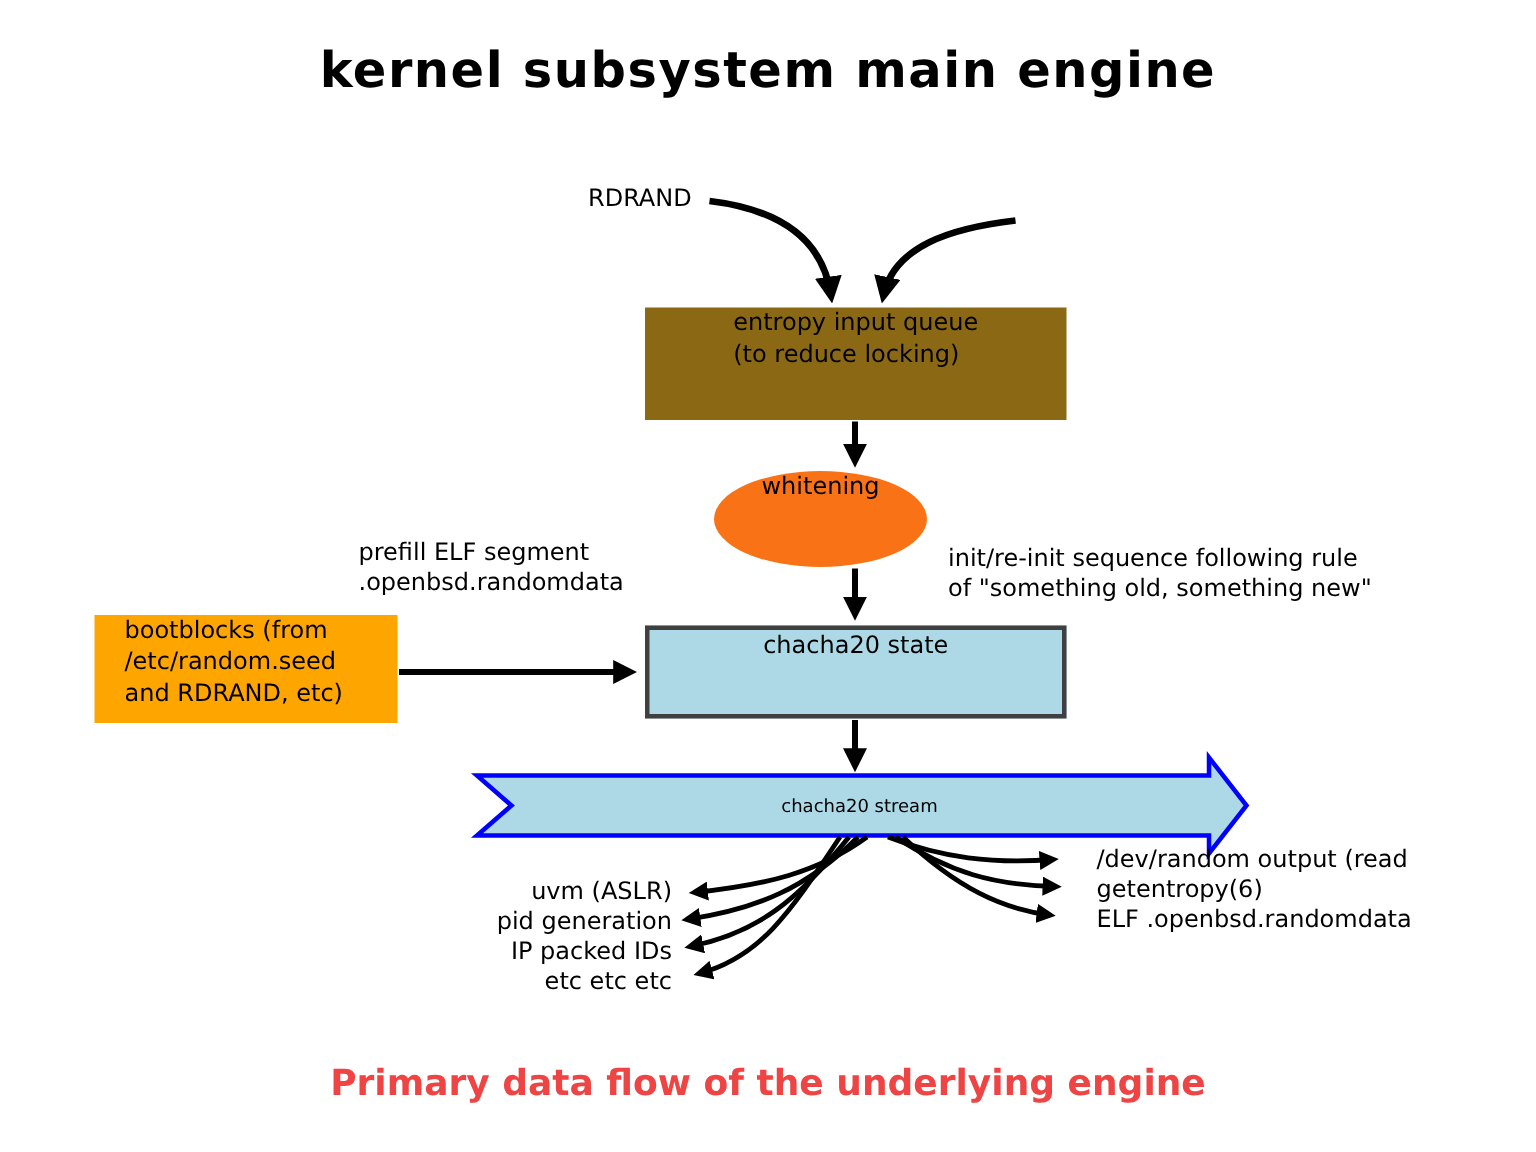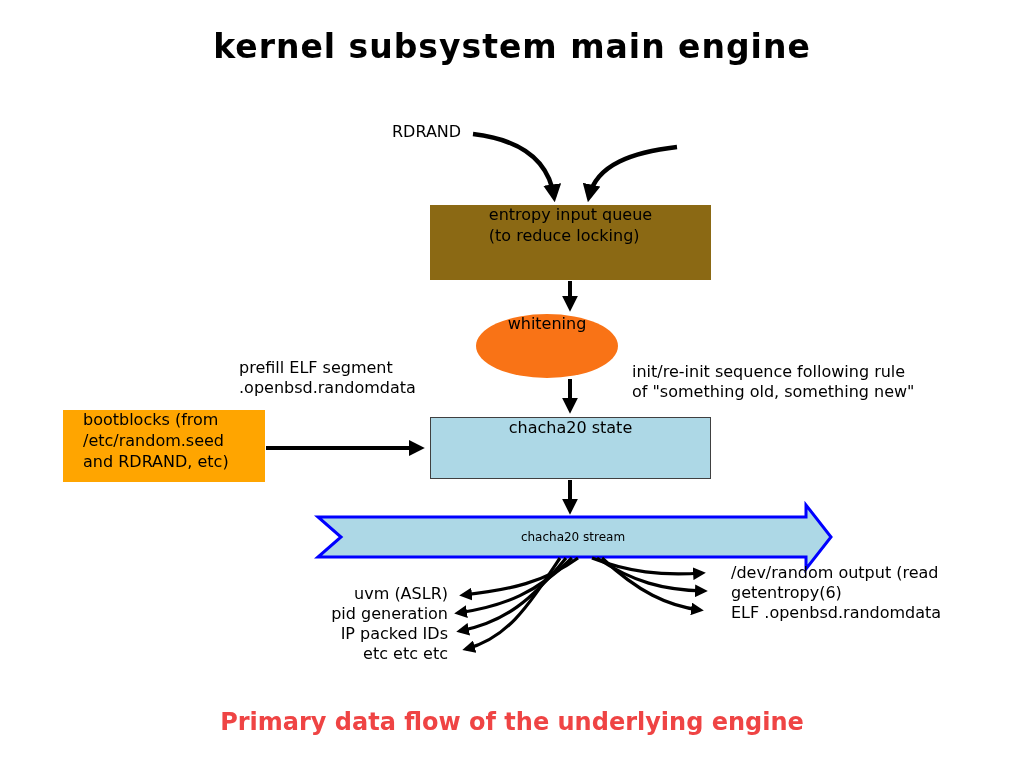--- a/index.html
+++ b/index.html
@@ -40,21 +40,21 @@
     left: 476px; top: 314px; width: 142px; height: 64px;
     background: #f97316; border-radius: 50%;
   }
   .node-bootblocks {
     left: 63px; top: 410px; width: 202px; height: 72px;
     background: #FFA500;
     justify-content: flex-start; padding-left: 20px;
   }
   .node-state {
     left: 430px; top: 417px; width: 281px; height: 62px;
-    background: #ADD8E6; border: 1px solid #404040;
+    background: #ADD8E6; border: 3px solid #404040;
   }
   .banner-label {
     left: 340px; top: 517px; width: 466px; height: 40px;
     display: flex; align-items: center; justify-content: center;
     font-size: 12px; color: #000000;
   }
   .ann-prefill { left: 207px; top: 358px; margin-left: 32px; }
   .ann-init { left: 632px; top: 362px; }
   .out-left { left: 303px; top: 584px; width: 145px; text-align: right; }
   .out-right { left: 731px; top: 563px; }

